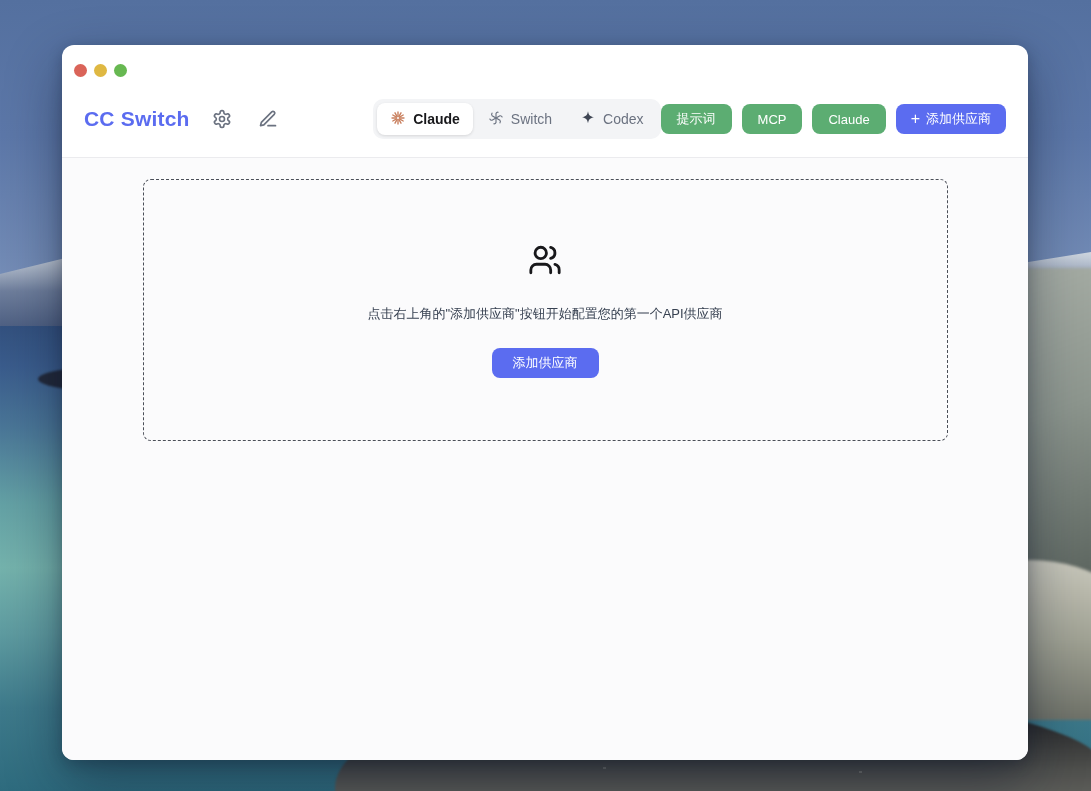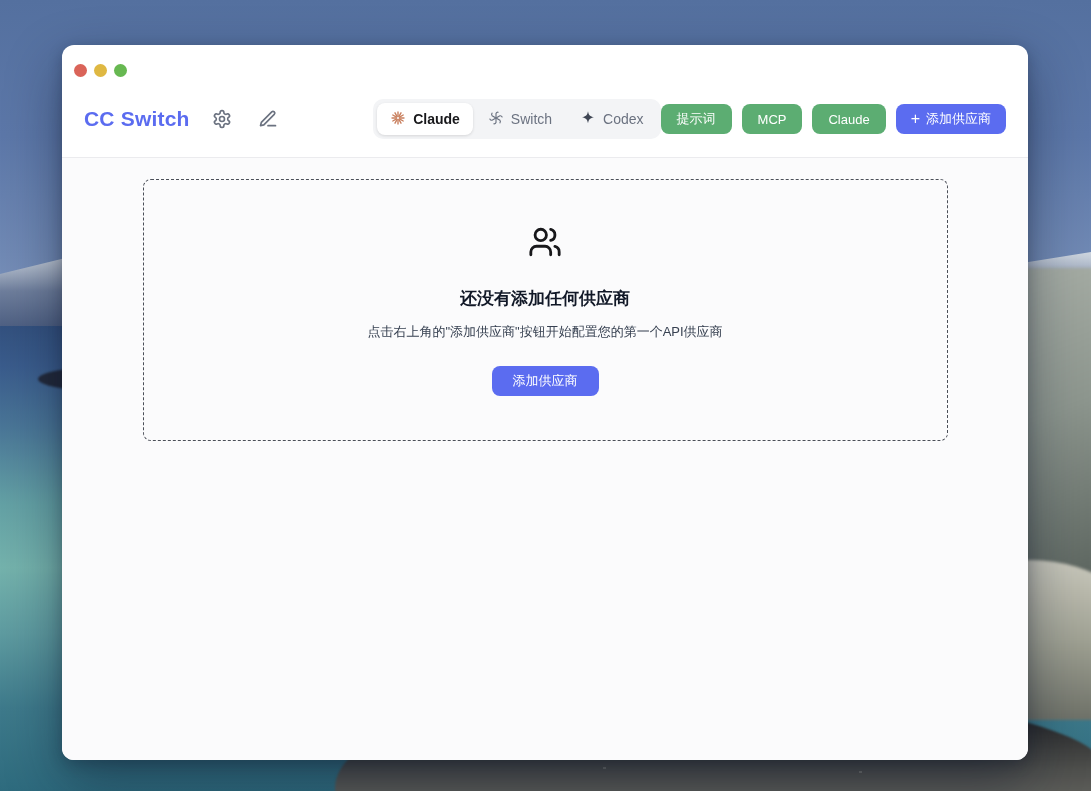--- a/index.html
+++ b/index.html
@@ -177,19 +177,18 @@
   <div class="main">
     <div class="empty-box">
       <span class="empty-icon">
         <svg width="34" height="34" viewBox="0 0 24 24" fill="none" stroke="#18181B" stroke-width="2" stroke-linecap="round" stroke-linejoin="round">
           <path d="M16 21v-2a4 4 0 0 0-4-4H6a4 4 0 0 0-4 4v2"></path>
           <circle cx="9" cy="7" r="4"></circle>
           <path d="M22 21v-2a4 4 0 0 0-3-3.87"></path>
           <path d="M16 3.13a4 4 0 0 1 0 7.75"></path>
         </svg>
       </span>
-      <p class="empty-title">还没有添加任何供应商</p>
       <p class="empty-desc">点击右上角的"添加供应商"按钮开始配置您的第一个API供应商</p>
       <button class="empty-add-btn">添加供应商</button>
     </div>
   </div>
 
 </div>
 
 </body></html>

